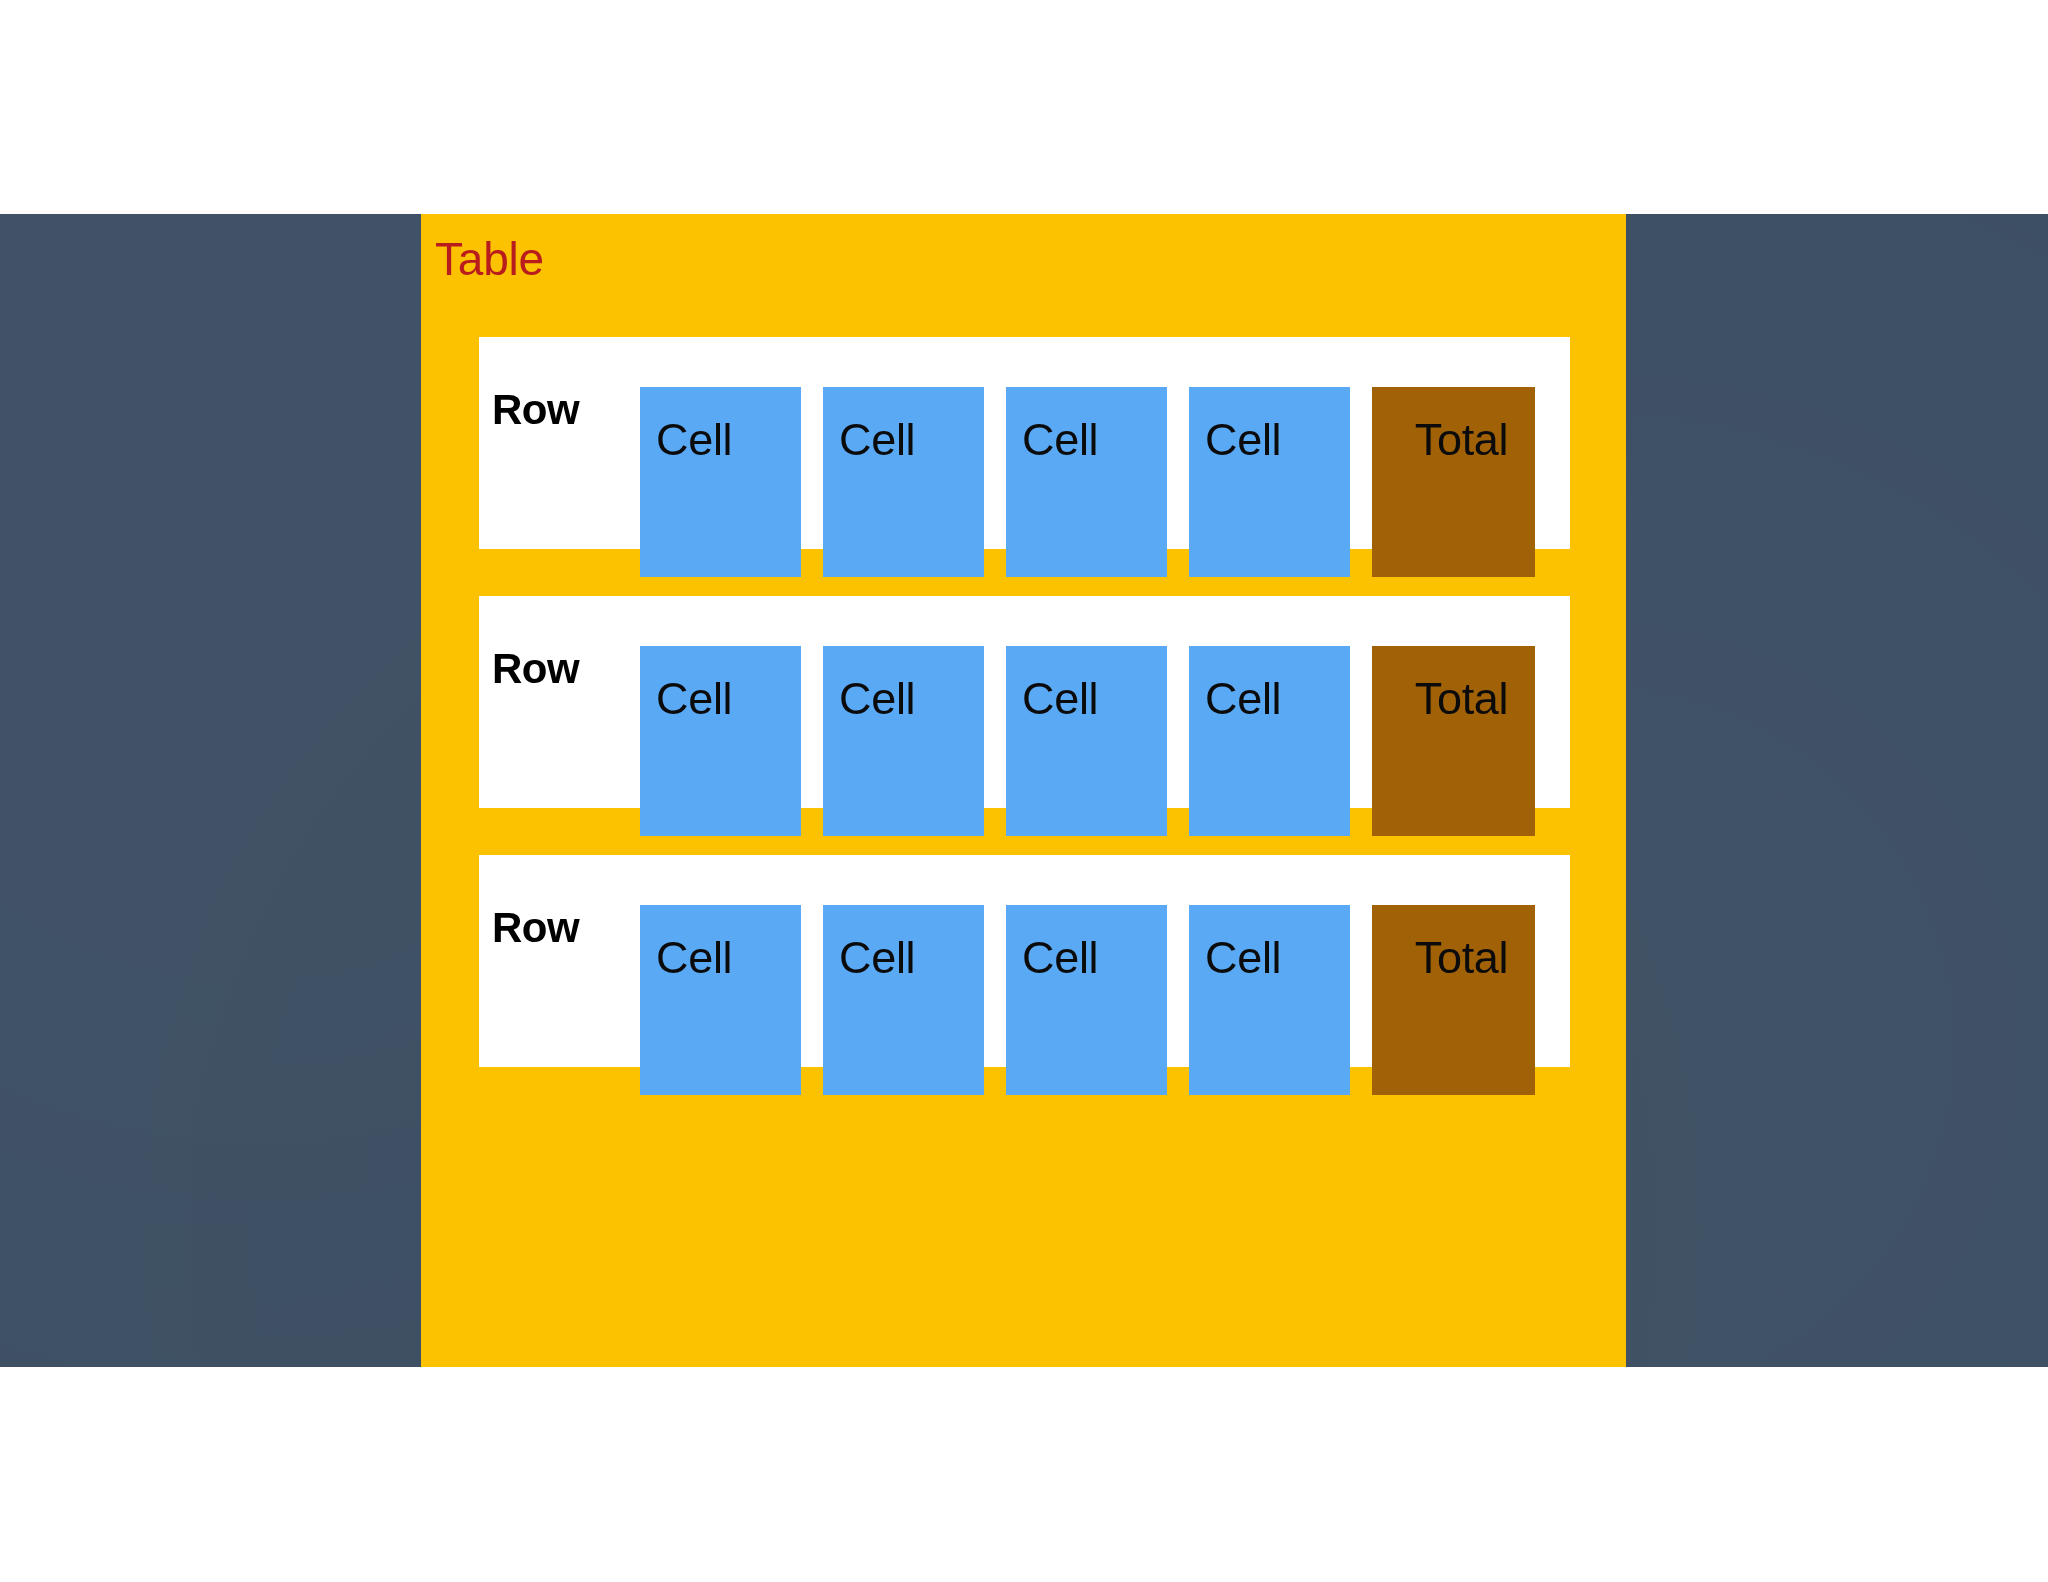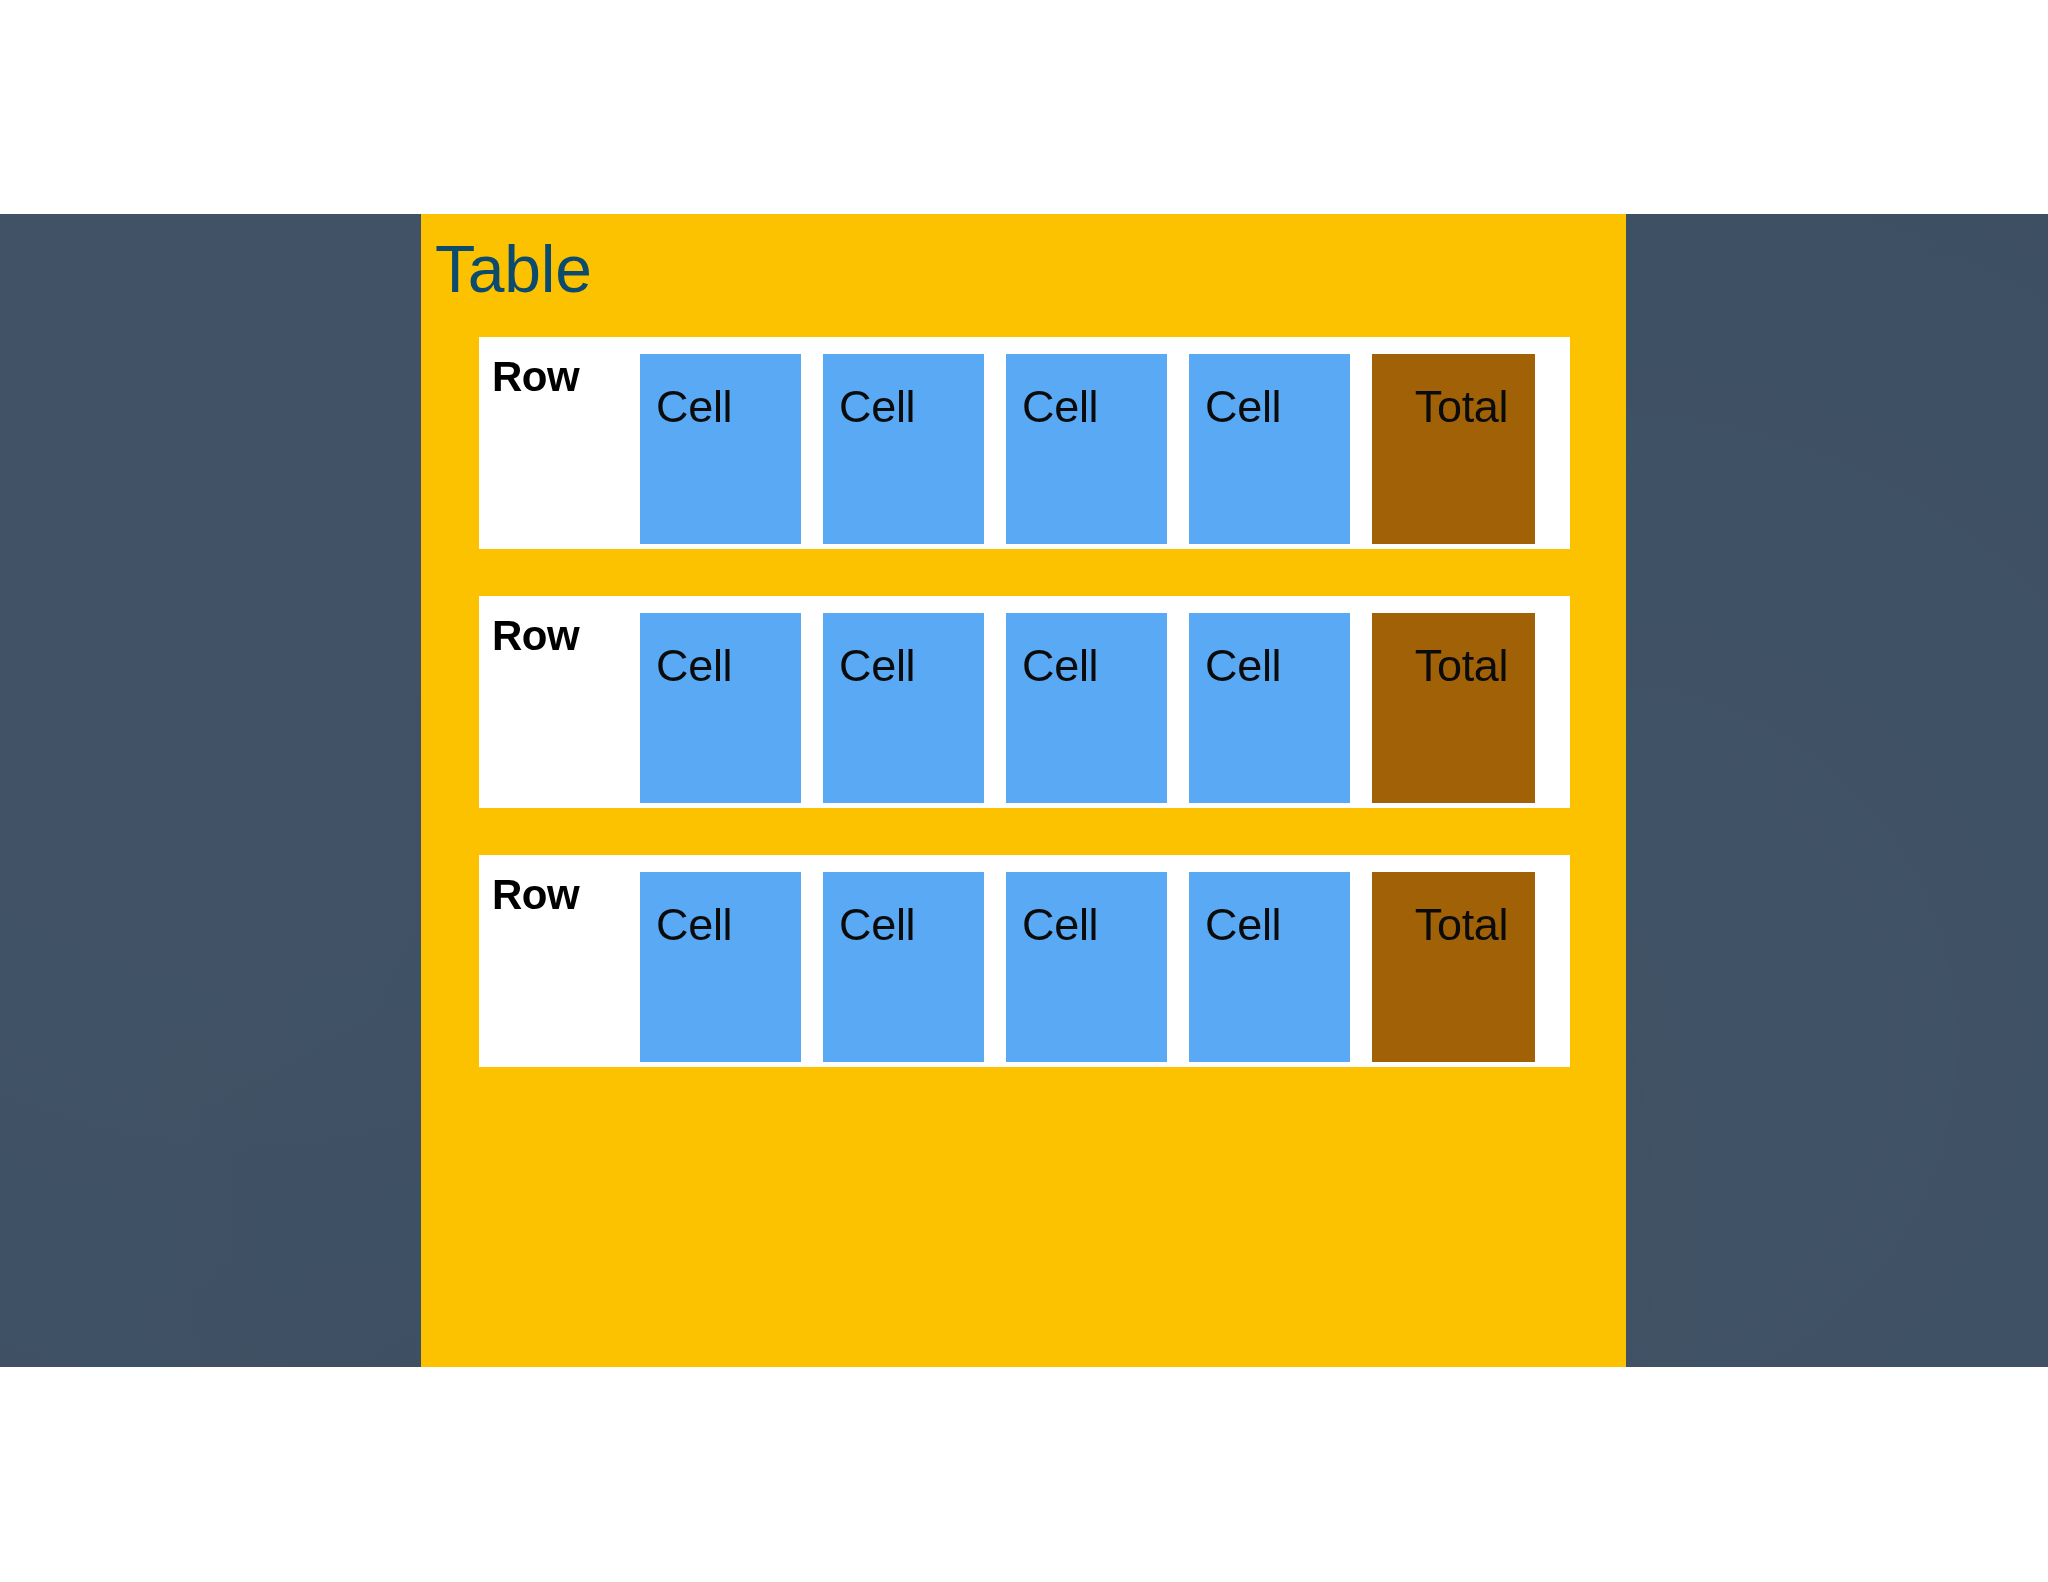--- a/index.html
+++ b/index.html
@@ -49,23 +49,23 @@
     top: 214px;
     width: 1205px;
     height: 1153px;
     background: #fcc200;
   }
 
   .table-title {
     position: absolute;
     left: 14px;
     top: 22px;
-    font-size: 66px;
+    font-size: 46px;
     line-height: 1;
-    color: #0c4a6e;
+    color: #b91c1c;
     letter-spacing: -0.2px;
     white-space: nowrap;
   }
 
   
   .rows-stack {
     position: absolute;
     left: 58px;
     top: 123px;
     width: 1091px;
@@ -73,21 +73,21 @@
 
   .row {
     position: relative;
     box-sizing: border-box;
     width: 1091px;
     height: 212px;
     background: #ffffff;
     margin-bottom: 47px;
     display: flex;
     align-items: flex-start;
-    padding-top: 17px;
+    padding-top: 50px;
     padding-left: 13px;
   }
   .row:last-child { margin-bottom: 0; }
 
   .row-label {
     font-size: 42px;
     font-weight: bold;
     line-height: 1;
     color: #000000;
     width: 148px;

